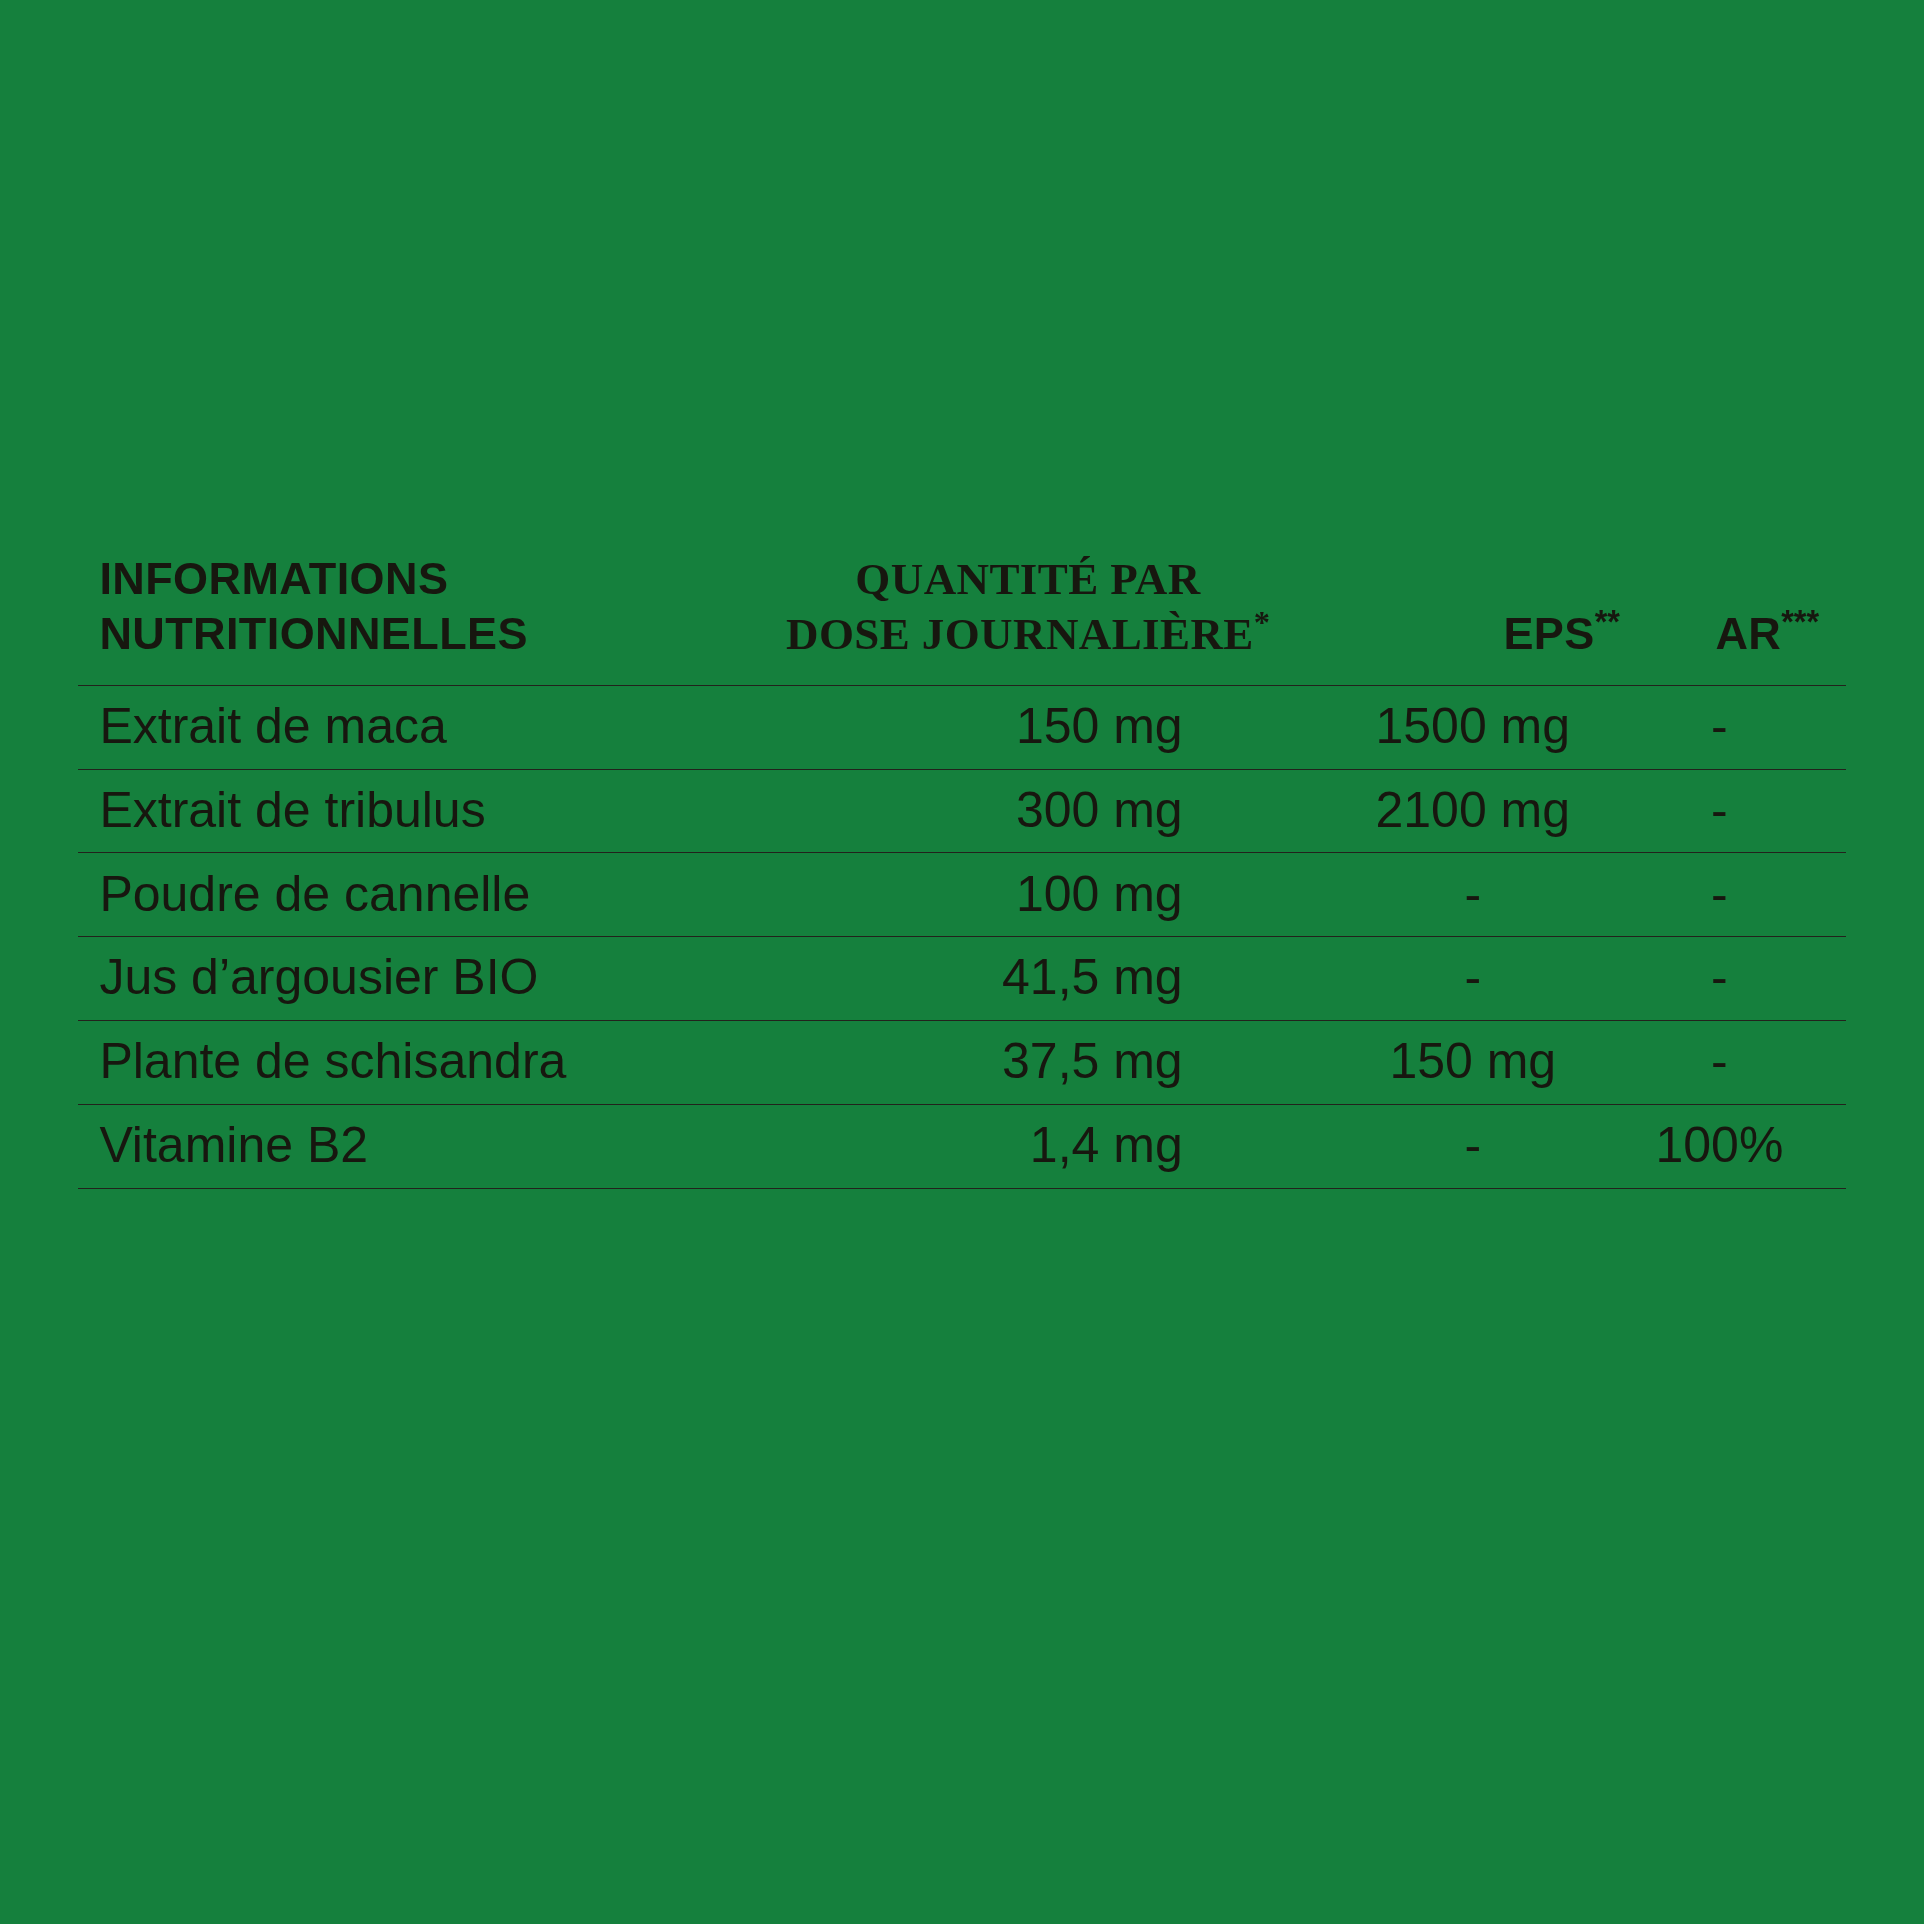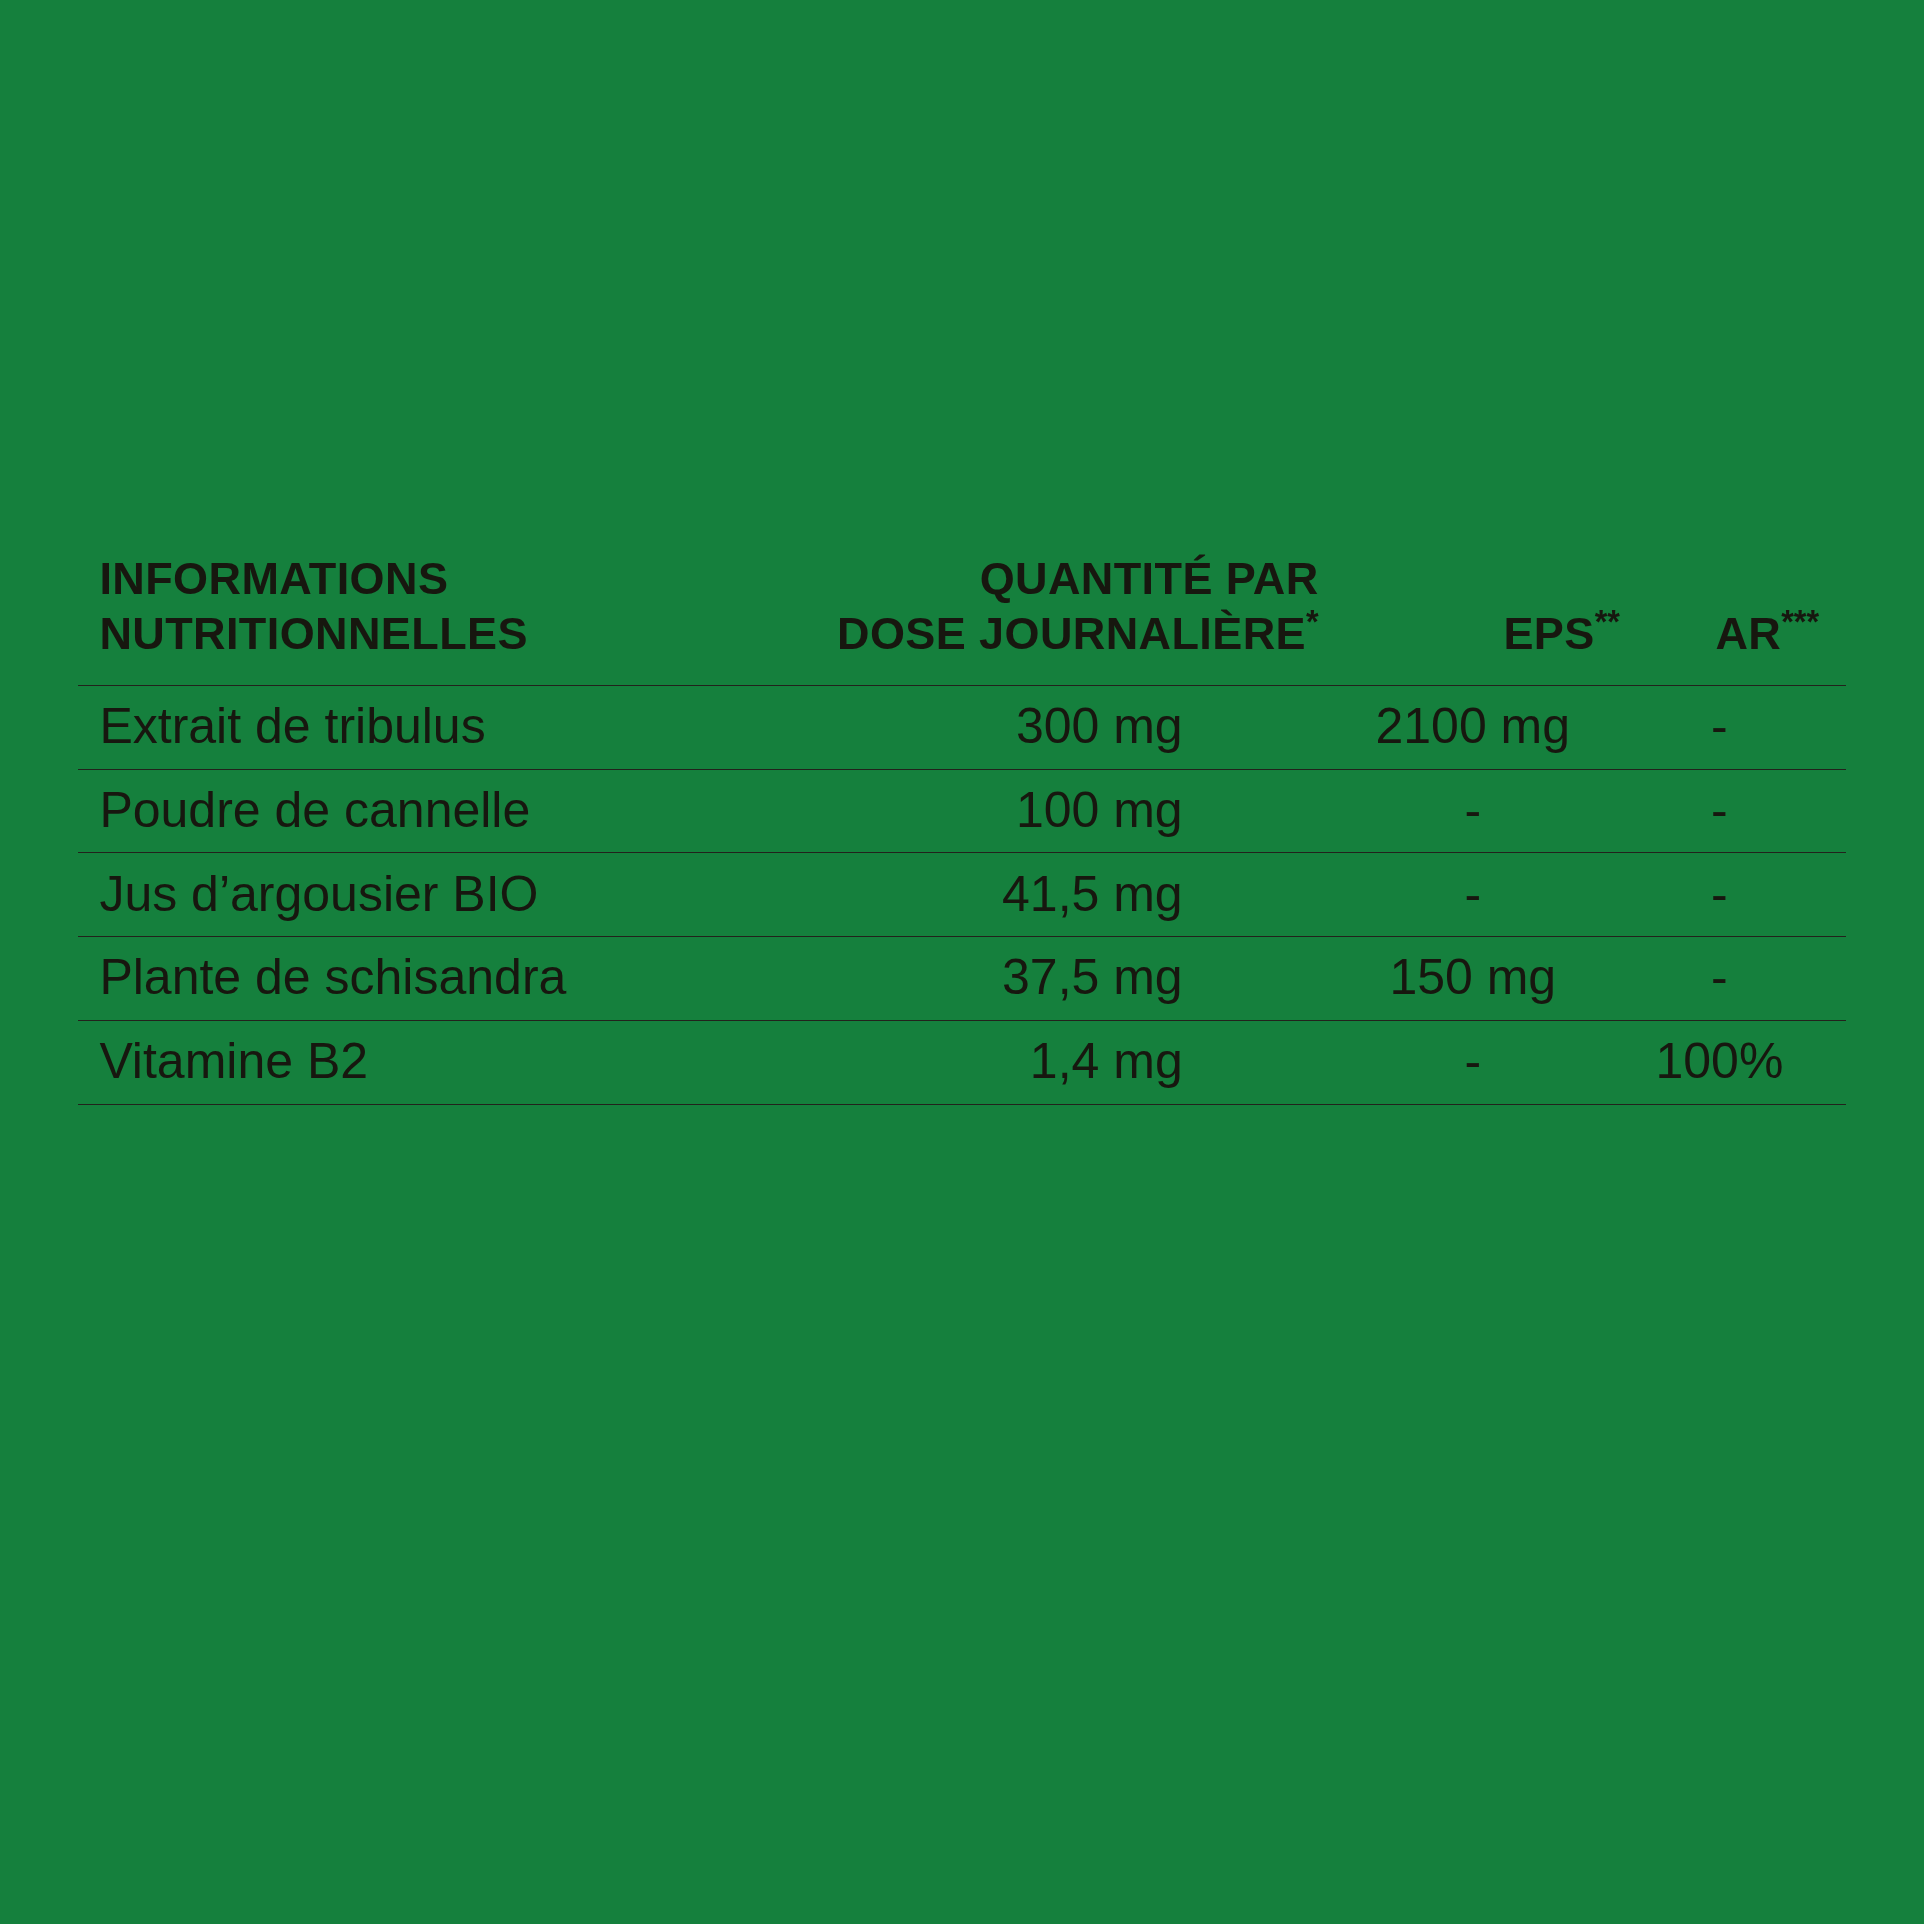--- a/index.html
+++ b/index.html
@@ -50,22 +50,23 @@
     line-height: 1.22;
     letter-spacing: 0.4px;
     color: #17170f;
   }
 
   th.h-name {
     text-align: left;
     padding-left: 21.4px;
   }
   th.h-dose {
-    text-align: right;
+    text-align: center;
     padding-right: 7.1px;
+    font-family: Liberation Serif, serif;
   }
   th.h-eps {
     text-align: right;
   }
   th.h-ar {
     text-align: right;
     padding-right: 27px;
   }
 
   .sup {
@@ -137,20 +138,26 @@
           <th class="h-dose">
             <span>QUANTITÉ PAR</span><br>
             <span>DOSE JOURNALIÈRE</span><span class="sup">*</span>
           </th>
           <th class="h-eps"><span>EPS</span><span class="sup">**</span></th>
           <th class="h-ar"><span>AR</span><span class="sup">***</span></th>
         </tr>
       </thead>
       <tbody>
         <tr>
+          <td class="t-name">Extrait de maca</td>
+          <td class="t-dose">150 mg</td>
+          <td class="t-eps">1500 mg</td>
+          <td class="t-ar">-</td>
+        </tr>
+        <tr>
           <td class="t-name">Extrait de tribulus</td>
           <td class="t-dose">300 mg</td>
           <td class="t-eps">2100 mg</td>
           <td class="t-ar">-</td>
         </tr>
         <tr>
           <td class="t-name">Poudre de cannelle</td>
           <td class="t-dose">100 mg</td>
           <td class="t-eps">-</td>
           <td class="t-ar">-</td>

